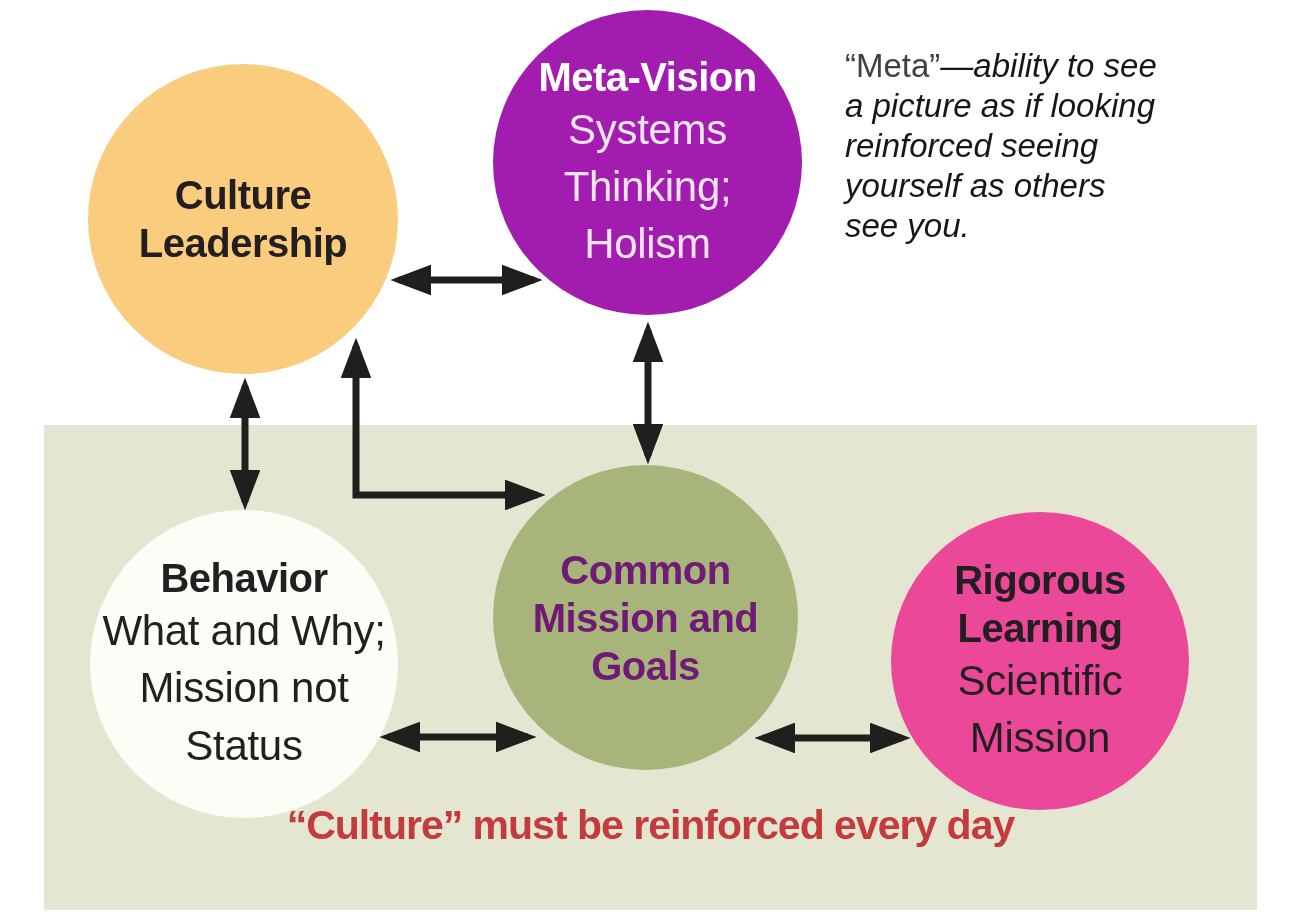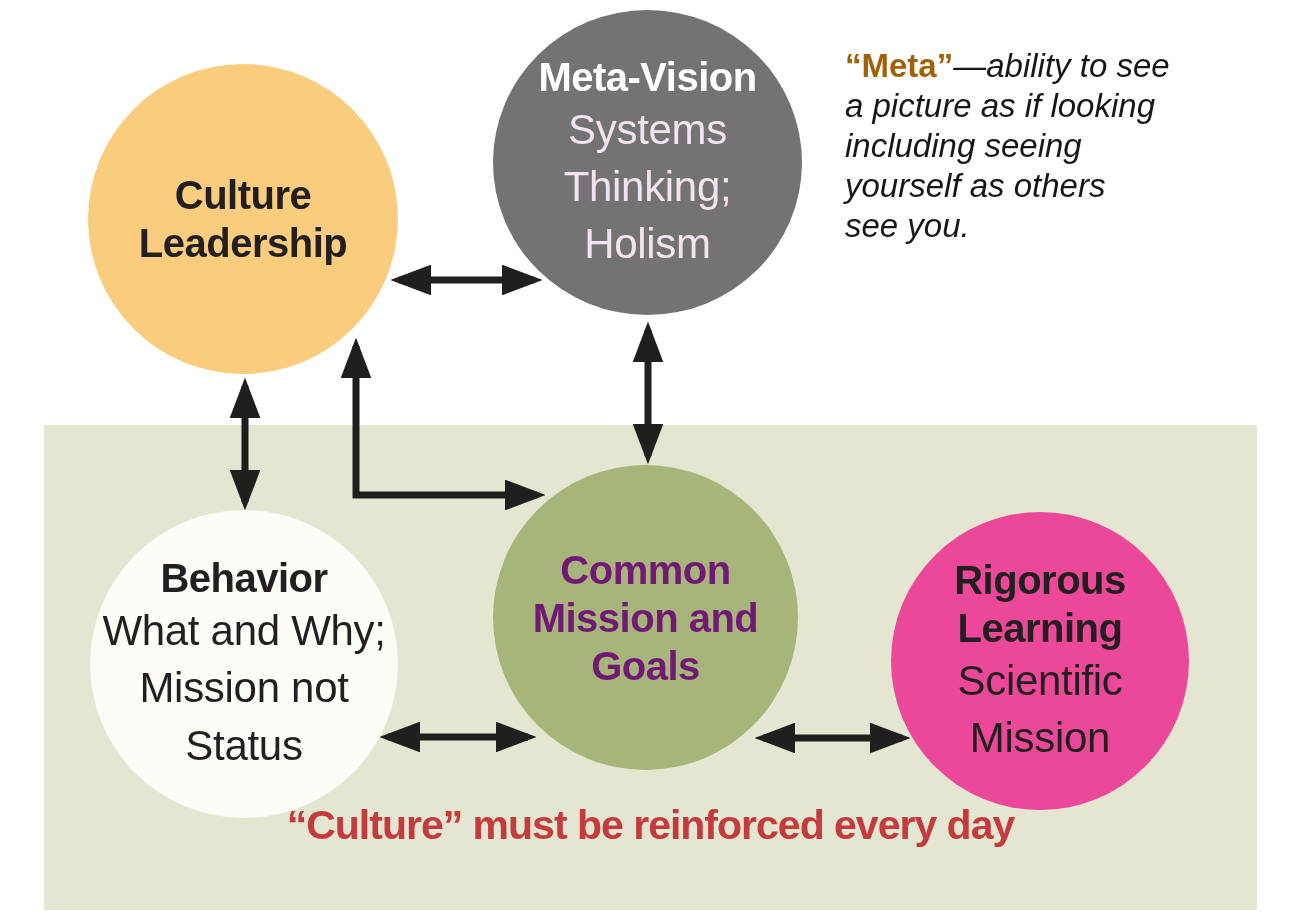--- a/index.html
+++ b/index.html
@@ -19,32 +19,32 @@
   }
   .ctitle{
     font-weight:bold;font-size:40px;line-height:1.20;letter-spacing:-0.5px;
     color:#231F20;white-space:pre-line;
   }
   .csub{
     font-size:42px;line-height:1.36;color:#231F20;white-space:pre-line;
     letter-spacing:-0.3px;
   }
   .servant  {left:88px; top:64px; width:310px;height:310px;background:#FACD7E;}
-  .meta     {left:493px;top:10px; width:309px;height:305px;background:#737373;}
+  .meta     {left:493px;top:10px; width:309px;height:305px;background:#a21caf;}
   .meta .ctitle{color:#FFFFFF;}
   .meta .csub{color:#F2E4EE;}
   .behavior {left:90px; top:510px;width:308px;height:308px;background:#FDFDF8;justify-content:center;}
   .common   {left:493px;top:465px;width:305px;height:305px;background:#A7B57B;}
   .common .ctitle{color:#701a75;}
   .rigorous {left:891px;top:512px;width:298px;height:298px;background:#ec4899;}
   .meta-note{
     position:absolute;left:845px;top:46px;width:440px;
     font-style:italic;font-size:33px;line-height:40px;color:#171717;
   }
-  .meta-note .term{font-style:normal;font-weight:bold;color:#a16207;}
+  .meta-note .term{font-style:normal;font-weight:normal;color:#404040;}
   .caption{
     position:absolute;left:44px;top:803px;width:1213px;text-align:center;
     font-weight:bold;font-size:41px;line-height:1.1;letter-spacing:-1px;
     color:#C43B3D;
   }
 </style>
 </head>
 <body>
 
 <div class="canvas">
@@ -96,20 +96,20 @@
   <div class="circle rigorous">
     <div class="ctitle">Rigorous
 Learning</div>
     <div class="csub">Scientific
 Mission</div>
   </div>
 
   <div class="meta-note">
     <div class="note-line"><span class="term">“Meta”</span><span>—ability to see</span></div>
     <div class="note-line">a picture as if looking</div>
-    <div class="note-line">including seeing</div>
+    <div class="note-line">reinforced seeing</div>
     <div class="note-line">yourself as others</div>
     <div class="note-line">see you.</div>
   </div>
 
   <div class="caption">“Culture” must be reinforced every day</div>
 
 </div>
 
 </body></html>

